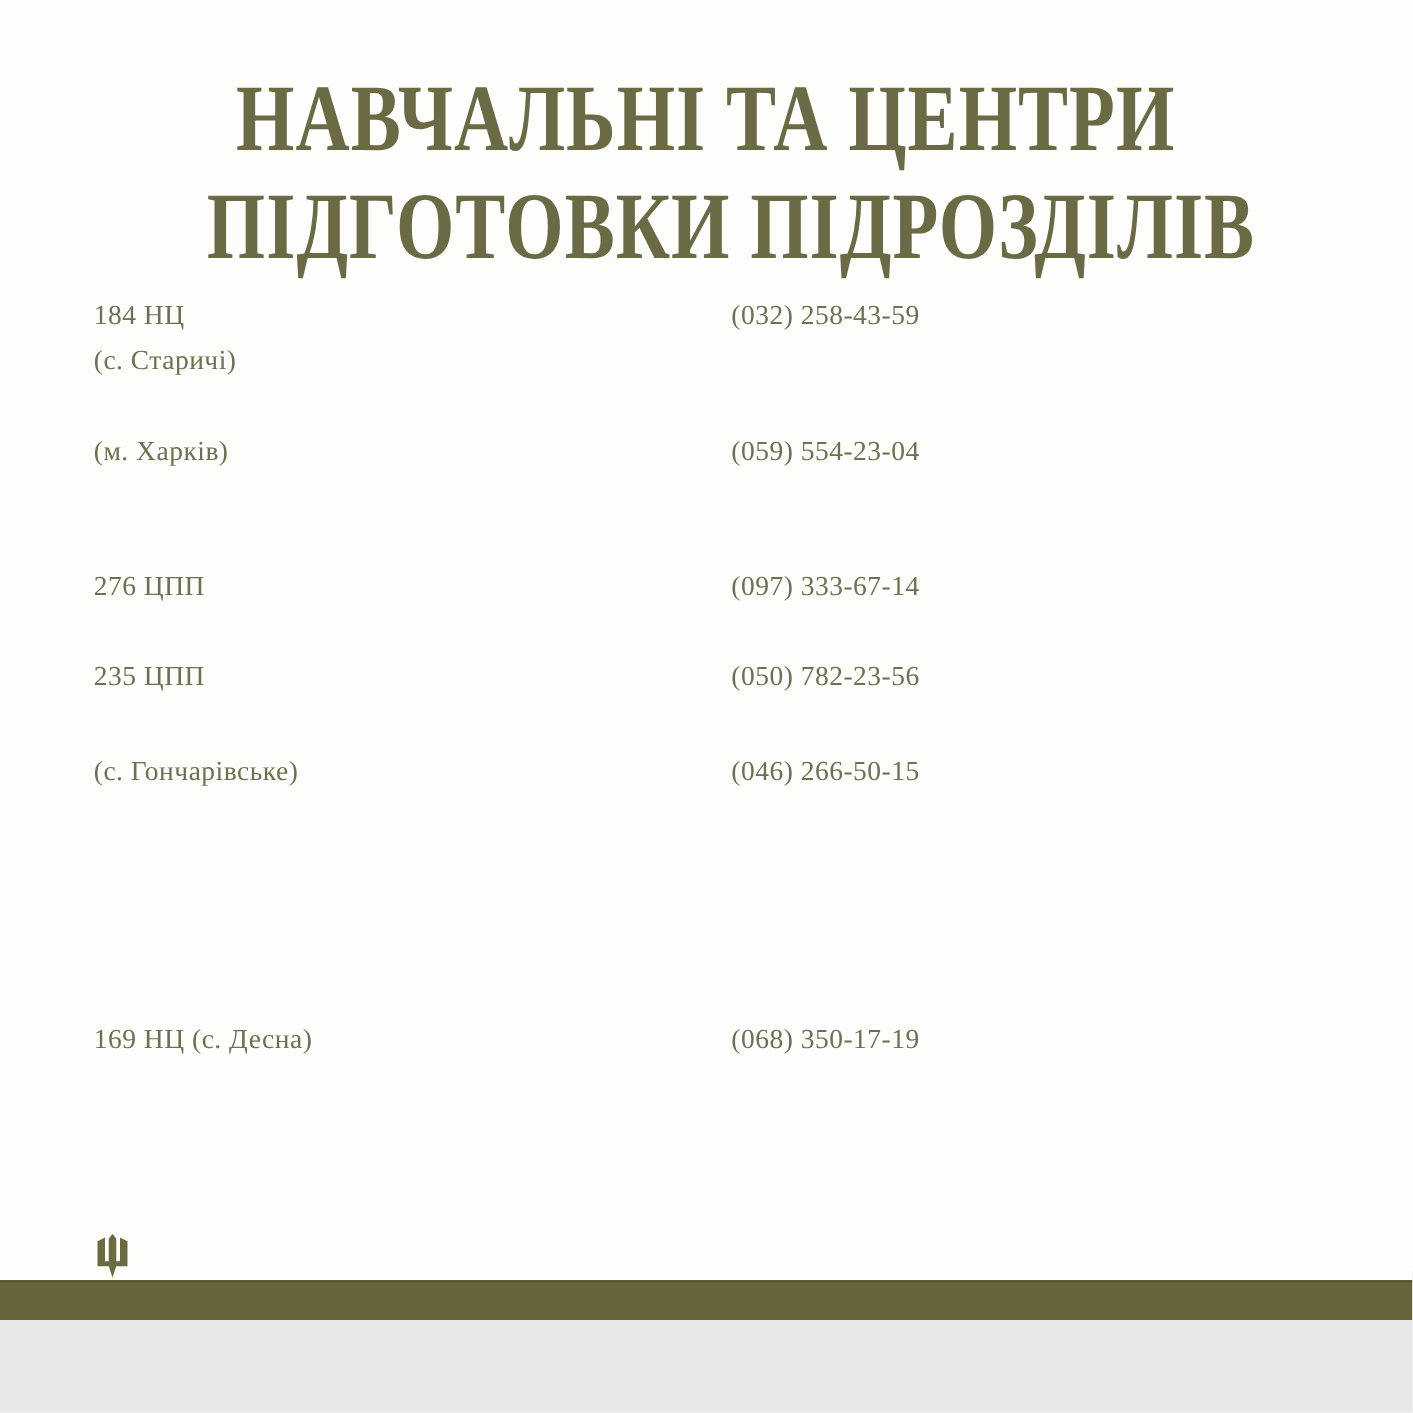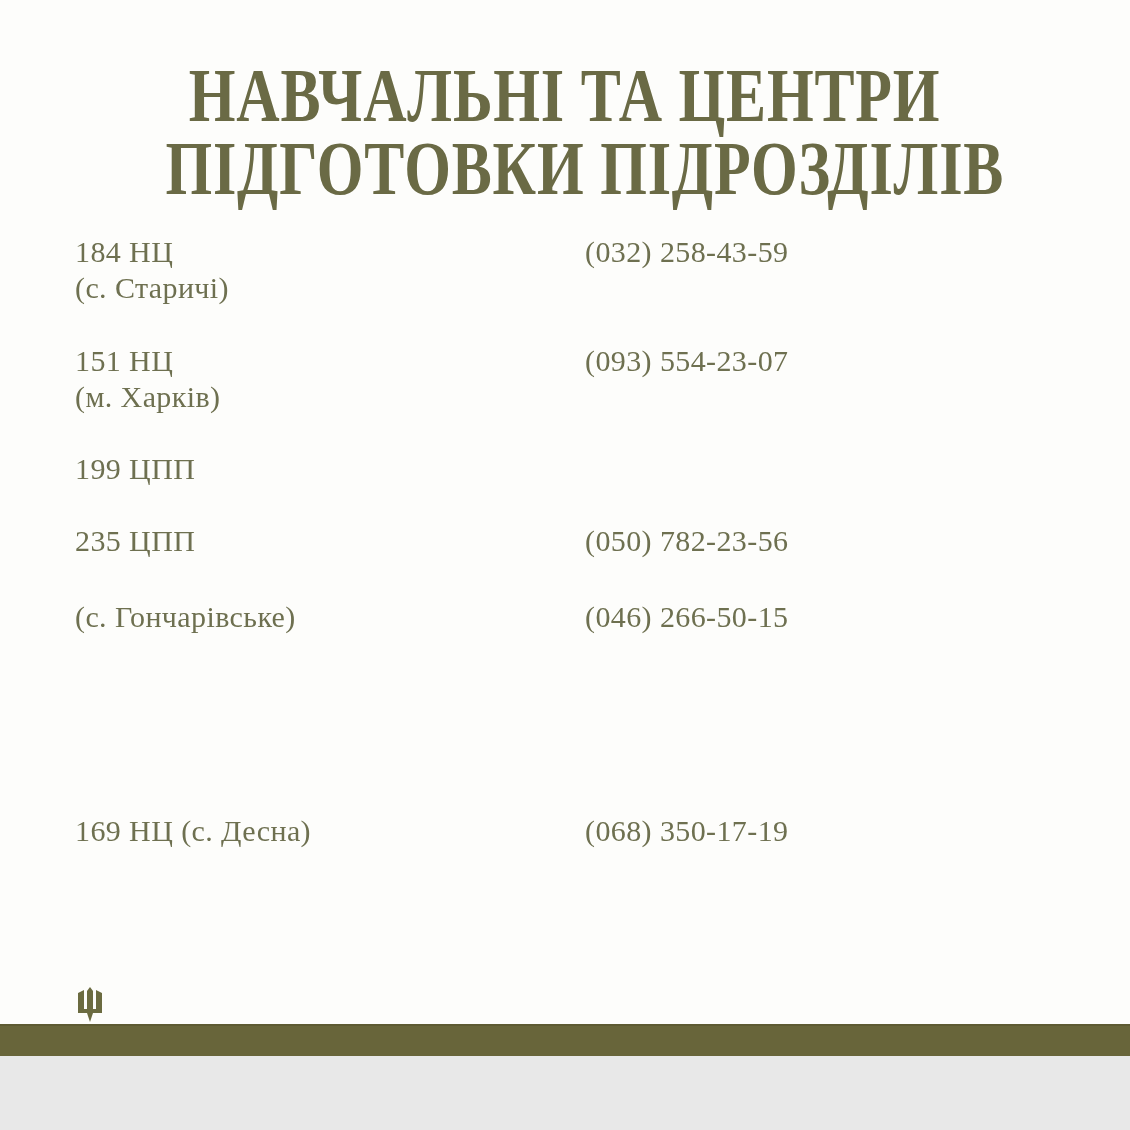--- a/index.html
+++ b/index.html
@@ -21,27 +21,27 @@
     color:#6a6a45;
     white-space:nowrap;
   }
   .title-line .squeeze{
     display:inline-block;
     transform:scaleX(0.79);
     transform-origin:center;
     letter-spacing:1px;
   }
   .title-line.l1{top:57px;}
-  .title-line.l2{top:130px;margin-left:40px;}
+  .title-line.l2{top:143px;margin-left:40px;}
 
   
   .row{
     position:absolute;left:75px;right:50px;
     color:#6e7050;
-    font-size:30px;
+    font-size:22px;
     line-height:36px;
     letter-spacing:0.4px;
   }
   .row .name{
     display:block;
     max-width:470px;
     white-space:pre-line;
   }
   .row .location{display:block;}
   .row .location:empty{display:none;}
@@ -75,28 +75,28 @@
     <span class="squeeze">ПІДГОТОВКИ ПІДРОЗДІЛІВ</span>
   </div>
 
   <div class="row" style="top:234px">
     <span class="name">184 НЦ</span>
     <span class="location">(с. Старичі)</span>
     <span class="phone">(032) 258-43-59</span>
   </div>
 
   <div class="row" style="top:343px">
-    <span class="name">151 НЦ</span>
     <span class="location">(м. Харків)</span>
-    <span class="phone">(093) 554-23-07</span>
+    <span class="phone">(059) 554-23-04</span>
   </div>
 
   <div class="row" style="top:451px">
-    <span class="name">199 ЦПП</span>
+    <span class="name">276 ЦПП</span>
 
+    <span class="phone">(097) 333-67-14</span>
   </div>
 
   <div class="row" style="top:523px">
     <span class="name">235 ЦПП</span>
 
     <span class="phone">(050) 782-23-56</span>
   </div>
 
   <div class="row" style="top:599px">
     <span class="location">(с. Гончарівське)</span>

